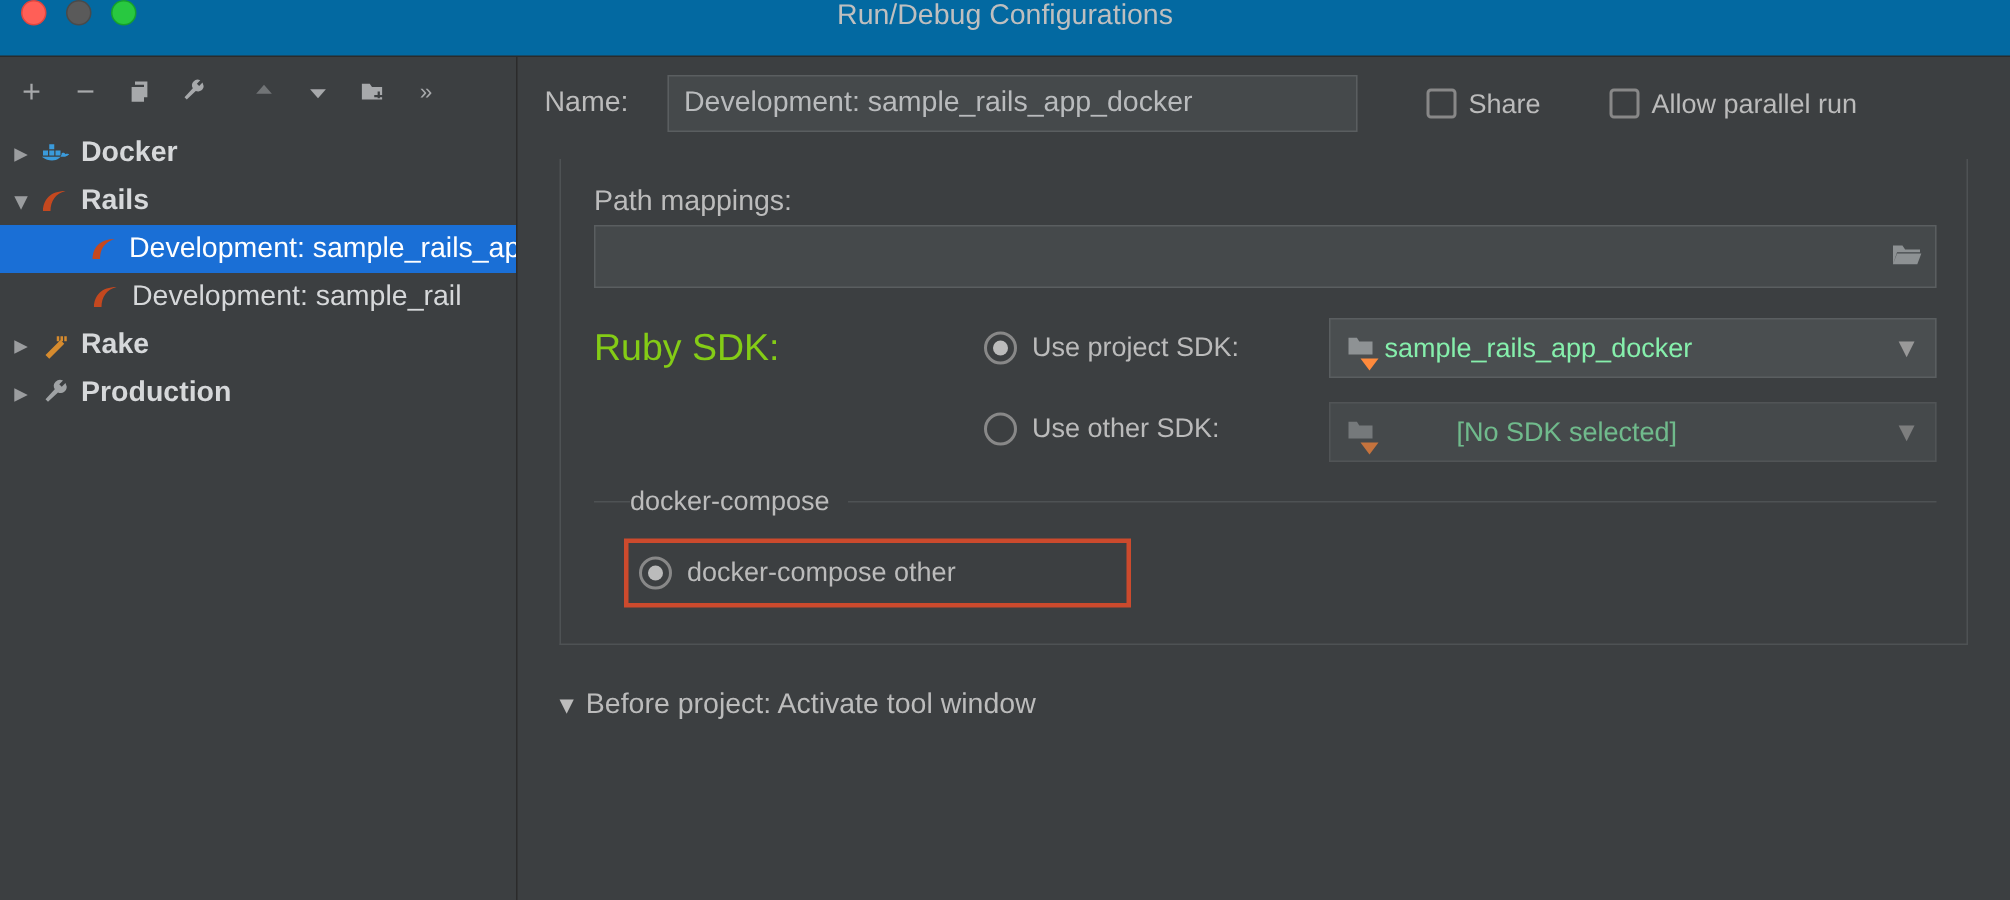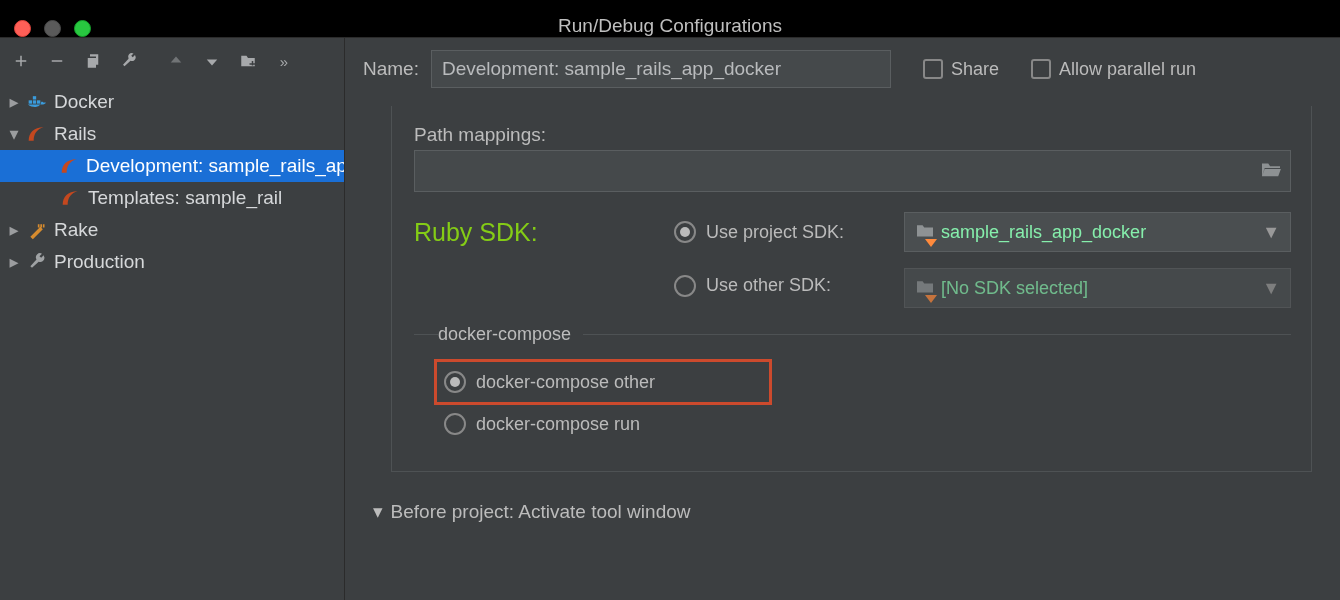--- a/index.html
+++ b/index.html
@@ -9,24 +9,24 @@
     font-family: -apple-system, "Helvetica Neue", Arial, sans-serif;
     font-size: 18px;
     color: #bbbbbb;
     overflow: hidden;
     position: relative;
   }
 
   
   .titlebar {
     height: 38px;
-    background: #000000;
+    background: #0369a1;
     border-bottom: 1px solid #2b2b2b;
     display: flex;
-    align-items: flex-end;
+    align-items: flex-start;
     position: relative;
   }
   .traffic-lights { display: flex; gap: 13px; margin-left: 14px; }
   .tl { width: 17px; height: 17px; border-radius: 50%; }
   .tl.red    { background: #ff5f57; border: 1px solid #e1463e; }
   .tl.yellow { background: #5a5a5a; border: 1px solid #4a4a4a; }
   .tl.green  { background: #28c840; border: 1px solid #16a12c; }
   .title {
     position: absolute; left: 0; right: 0; text-align: center;
     color: #bfbfbf; font-size: 19px; pointer-events: none;
@@ -59,48 +59,48 @@
     white-space: nowrap; overflow: hidden;
     cursor: pointer;
   }
   .tree-row.selected { background: #1a6fd6; color: #ffffff; }
   .tree-row.selected .tree-label { color: #ffffff; }
   .chevron {
     width: 16px; display: inline-flex; justify-content: center; color: #9b9d9f;
     margin-right: 4px;
   }
   .node-icon { width: 22px; display: inline-flex; justify-content: center; margin-right: 6px; }
-  .tree-label { color: #d6d8da; font-weight: 400; font-size: 19px; }
+  .tree-label { color: #d6d8da; font-weight: 700; font-size: 19px; }
   .tree-row.child { padding-left: 60px; }
   .tree-row.child .tree-label { font-weight: 400; }
 
   
   .panel { flex: 1; padding: 12px 28px 0 18px; display: flex; flex-direction: column; }
   .row { display: flex; align-items: center; }
-  .name-row { gap: 12px; margin-bottom: 18px; }
+  .name-row { gap: 26px; margin-bottom: 18px; }
   .label { color: #bcbcbc; font-size: 19px; }
   .text-input {
     background: #45494b;
     border: 1px solid #5a5e60;
     color: #b9bbbd;
     font-size: 19px;
     padding: 6px 10px;
     height: 38px;
   }
   .name-input { width: 460px; }
   .chk {
     width: 20px; height: 20px; border: 2px solid #888; border-radius: 3px;
     margin-right: 8px; display: inline-block;
   }
   .chk-wrap { display: inline-flex; align-items: center; margin-left: 20px; cursor: pointer; }
 
   .subpanel {
     border: 1px solid #4e5254;
     border-top: none;
-    margin-left: 28px;
+    margin-left: 10px;
     padding: 18px 20px 10px 22px;
   }
   .field-row { display: flex; align-items: center; margin-bottom: 16px; min-height: 40px; }
   .field-col1 { width: 260px; color: #84cc16; font-size: 25px; }
   .field-col2 { width: 230px; }
   .field-col3 { flex: 1; }
 
   .path-box {
     height: 42px; border: 1px solid #5a5e60; background: #45494b;
     display: flex; align-items: center; justify-content: flex-end;
@@ -110,32 +110,32 @@
   .folder-icon { color: #8d9193; }
 
   .radio {
     width: 22px; height: 22px; border: 2px solid #888; border-radius: 50%;
     display: inline-flex; align-items: center; justify-content: center;
     margin-right: 10px;
   }
   .radio.checked::after {
     content: ""; width: 10px; height: 10px; background: #bbb; border-radius: 50%;
   }
-  .radio-row { display: inline-flex; align-items: center; cursor: pointer; }
+  .radio-row { display: inline-flex; align-items: flex-start; cursor: pointer; }
 
   .combo {
     background: #4a4e50;
     border: 1px solid #5a5e60;
     height: 40px; width: 100%;
     display: flex; align-items: center;
     padding: 0 10px;
     position: relative;
     cursor: pointer;
   }
-  .combo.disabled { opacity: .7; cursor: default; }
+  .combo.disabled { opacity: .7; cursor: default; gap: 48px; }
   .combo .combo-text { color: #86efac; font-size: 18px; margin-left: 6px; }
   .combo .caret {
     position: absolute; right: 10px; color: #999;
   }
 
   fieldset.dc {
     border: 1px solid #4e5254;
     border-left: none; border-right: none; border-bottom: none;
     padding: 16px 0 16px 24px;
     margin-top: 6px;
@@ -257,21 +257,21 @@
         </span>
         <span class="tree-label">Development: sample_rails_app_docker</span>
       </div>
 
       <div class="tree-row child">
         <span class="node-icon">
           <svg width="20" height="18" viewBox="0 0 24 20">
               <path d="M2 18c0-9 6-16 18-16-8 2-12 8-12 16z" fill="#c4481f"></path>
             </svg>
         </span>
-        <span class="tree-label">Templates: sample_rail</span>
+        <span class="tree-label">Development: sample_rail</span>
       </div>
 
       <div class="tree-row">
         <span class="chevron">▸</span>
         <span class="node-icon">
           <svg width="20" height="20" viewBox="0 0 24 24">
               <path d="M4 20L16 8l3 3L7 23zM16 5h2v4h-2zM19 5h2v4h-2zM13 5h2v4h-2z" fill="#d68b2e"></path>
             </svg>
         </span>
         <span class="tree-label">Rake</span>
@@ -361,26 +361,20 @@
         <legend>docker-compose</legend>
         <div style="position:relative">
           <div class="highlight" style="left:-4px; top:-2px; width:338px; height:46px;"></div>
           <div class="dc-option">
             <label class="radio-row">
               <span class="radio checked"></span>
               <span>docker-compose other</span>
             </label>
           </div>
         </div>
-        <div class="dc-option">
-          <label class="radio-row">
-            <span class="radio"></span>
-            <span>docker-compose run</span>
-          </label>
-        </div>
       </fieldset>
     </div>
 
     <div class="before-launch">
       <span>▾</span>
       <span>Before project: Activate tool window</span>
     </div>
   </div>
 </div>
 

